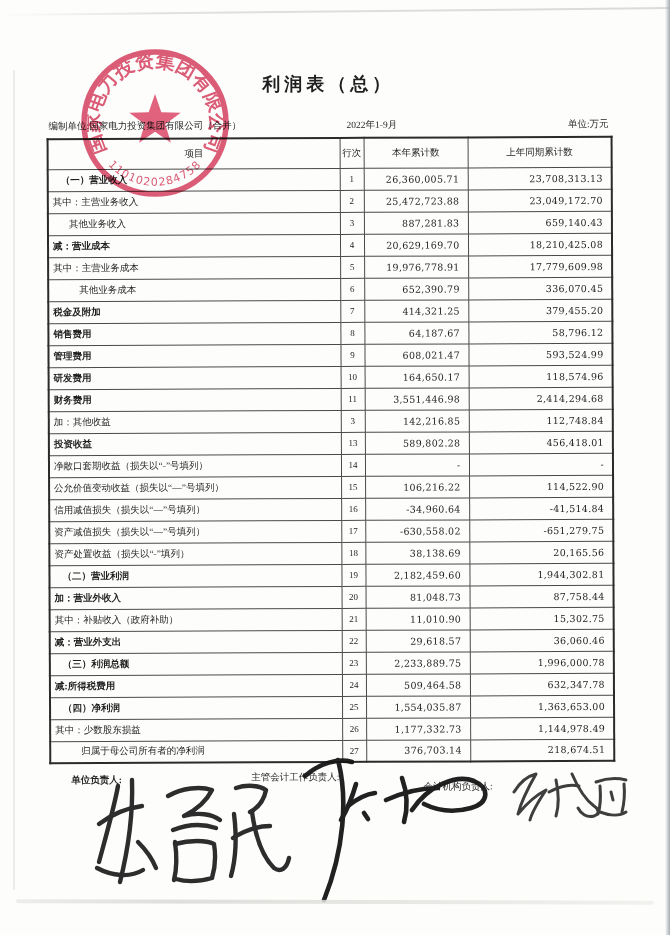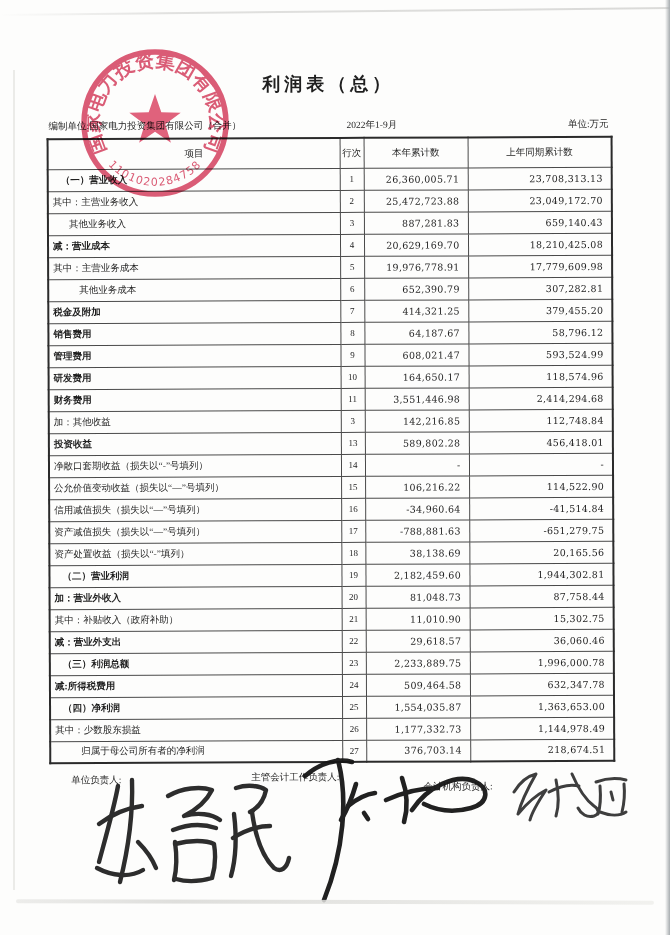--- a/index.html
+++ b/index.html
@@ -33,21 +33,21 @@
   td.label { font-size:9.5px; padding-left:4px; }
   td.line  { font-size:9px; text-align:center; }
   td.num   { font-size:9.5px; text-align:right; padding-right:8px; letter-spacing:0.3px; font-family:"DejaVu Serif", serif; }
   tr.b td.label { font-weight:bold; }
   tr.bv td.num  { font-weight:normal; }
   tr.i1 td.label { padding-left:12px; }
   tr.i2 td.label { padding-left:20px; }
   tr.i3 td.label { padding-left:30px; }
 
   .footerlabels { position:absolute; top:771px; left:48px; width:564px; height:20px; font-size:9.5px; }
-  .footerlabels .l1 { position:absolute; left:22px;  top:2px; }
+  .footerlabels .l1 { position:absolute; left:22px;  top:2px;font-weight:bold; }
   .footerlabels .l2 { position:absolute; left:202px; top:0; }
   .footerlabels .l3 { position:absolute; left:374px; top:10px; }
 
   .seal {
     position:absolute; left:65px; top:33px; width:180px; height:180px;
     z-index:3; mix-blend-mode:multiply; opacity:0.85; pointer-events:none;
   }
   .sigs { position:absolute; left:0; top:750px; width:670px; height:185px; z-index:4; pointer-events:none; }
 
   .edge-top { position:absolute; top:14px; left:0; width:670px; height:2px; z-index:5;
@@ -118,21 +118,21 @@
           <tr class="i0">
             <td class="label">其中：主营业务成本</td>
             <td class="line">5</td>
             <td class="num">19,976,778.91</td>
             <td class="num">17,779,609.98</td>
           </tr>
           <tr class="i3">
             <td class="label">其他业务成本</td>
             <td class="line">6</td>
             <td class="num">652,390.79</td>
-            <td class="num">307,282.81</td>
+            <td class="num">336,070.45</td>
           </tr>
           <tr class="b i0">
             <td class="label">税金及附加</td>
             <td class="line">7</td>
             <td class="num">414,321.25</td>
             <td class="num">379,455.20</td>
           </tr>
           <tr class="b i0">
             <td class="label">销售费用</td>
             <td class="line">8</td>
@@ -183,21 +183,21 @@
           </tr>
           <tr class="i0">
             <td class="label">信用减值损失（损失以“—”号填列）</td>
             <td class="line">16</td>
             <td class="num">-34,960.64</td>
             <td class="num">-41,514.84</td>
           </tr>
           <tr class="i0">
             <td class="label">资产减值损失（损失以“—”号填列）</td>
             <td class="line">17</td>
-            <td class="num">-788,881.63</td>
+            <td class="num">-630,558.02</td>
             <td class="num">-651,279.75</td>
           </tr>
           <tr class="i0">
             <td class="label">资产处置收益（损失以“-”填列）</td>
             <td class="line">18</td>
             <td class="num">38,138.69</td>
             <td class="num">20,165.56</td>
           </tr>
           <tr class="b bv i1">
             <td class="label">（二）营业利润</td>

